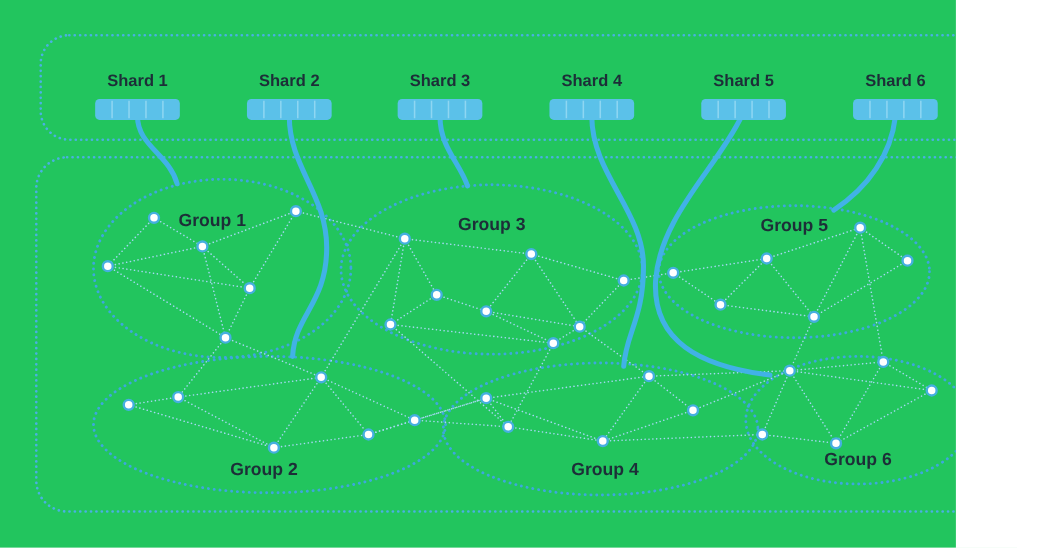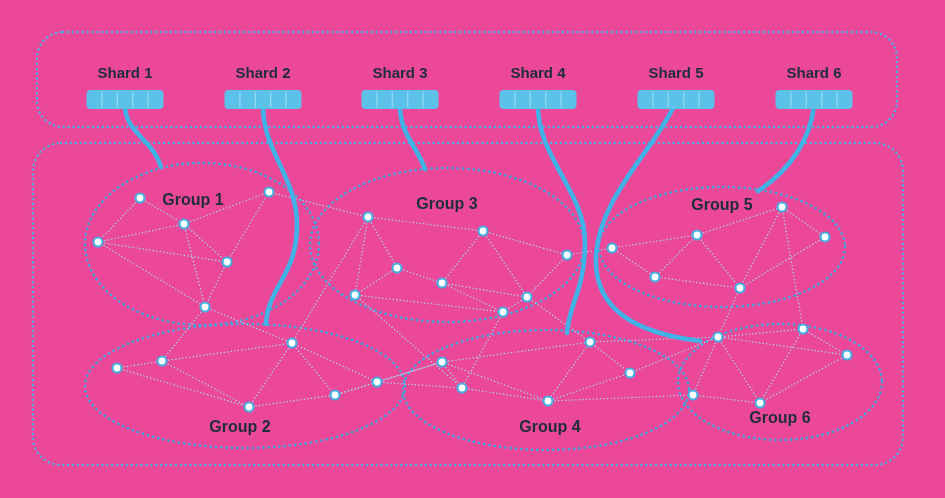--- a/index.html
+++ b/index.html
@@ -1,19 +1,19 @@
 <!DOCTYPE html>
 <html><head>
 <meta charset="utf-8">
 <style>
   html,body{margin:0;padding:0;background:#ffffff;}
   .stage{
     position:relative;
-    width:945px;height:498px;
-    background:#ec4899;
+    width:869px;height:498px;
+    background:#22c55e;
     font-family:"Liberation Sans", sans-serif;
     overflow:hidden;
   }
   svg text{
     font-family:"Liberation Sans","DejaVu Sans",sans-serif;
     font-weight:bold;
   }
 </style>
 </head>
 <body>

